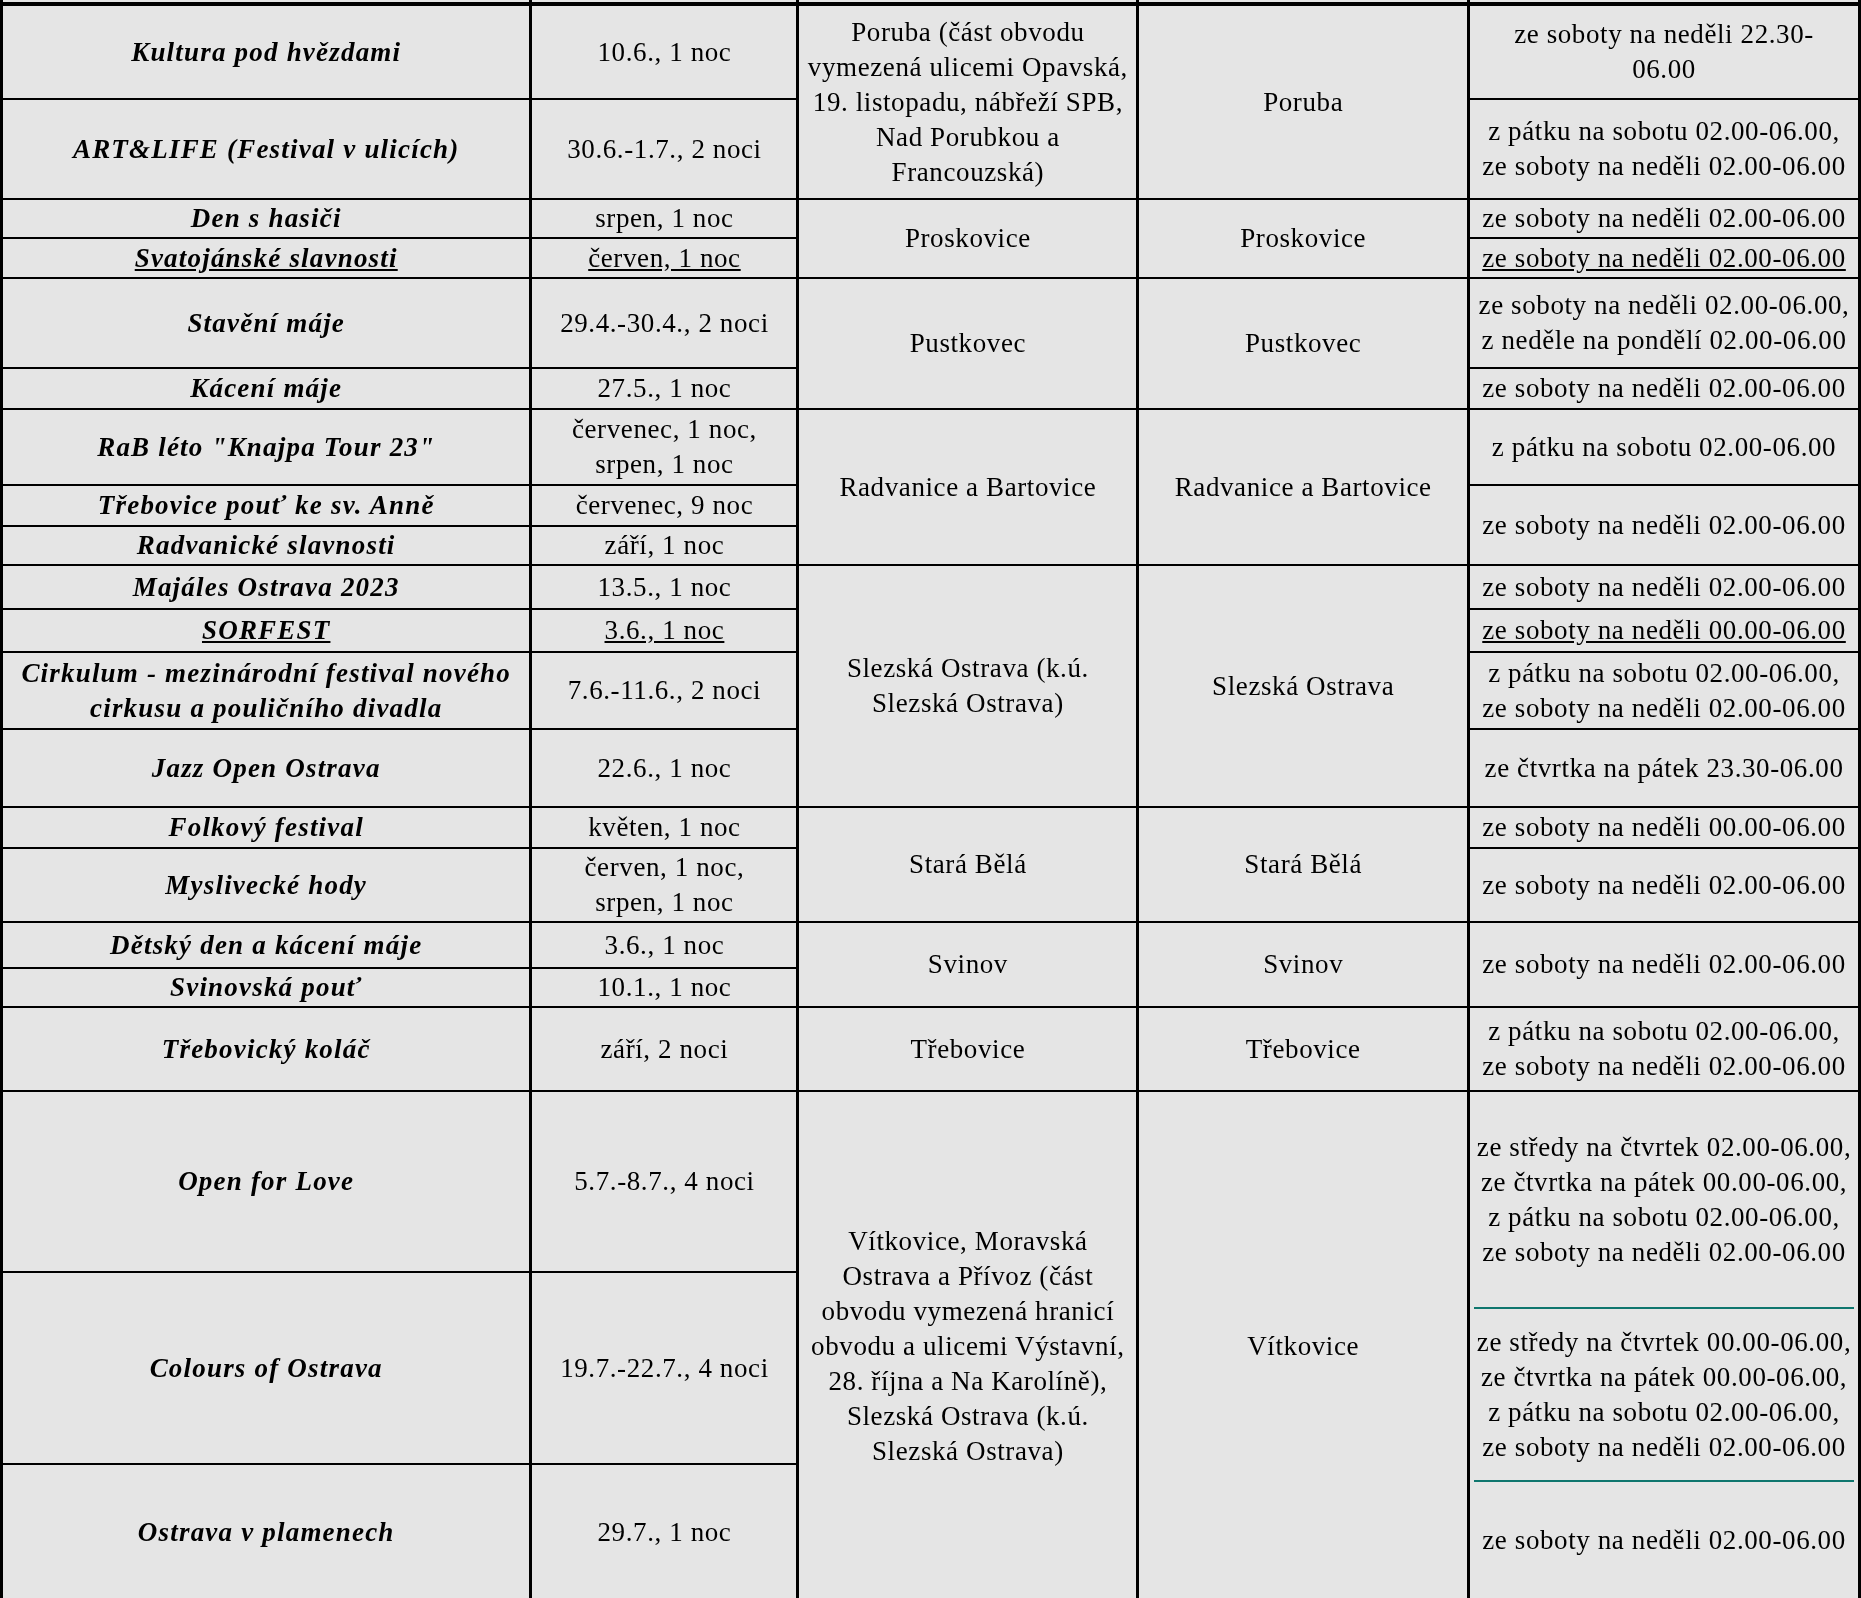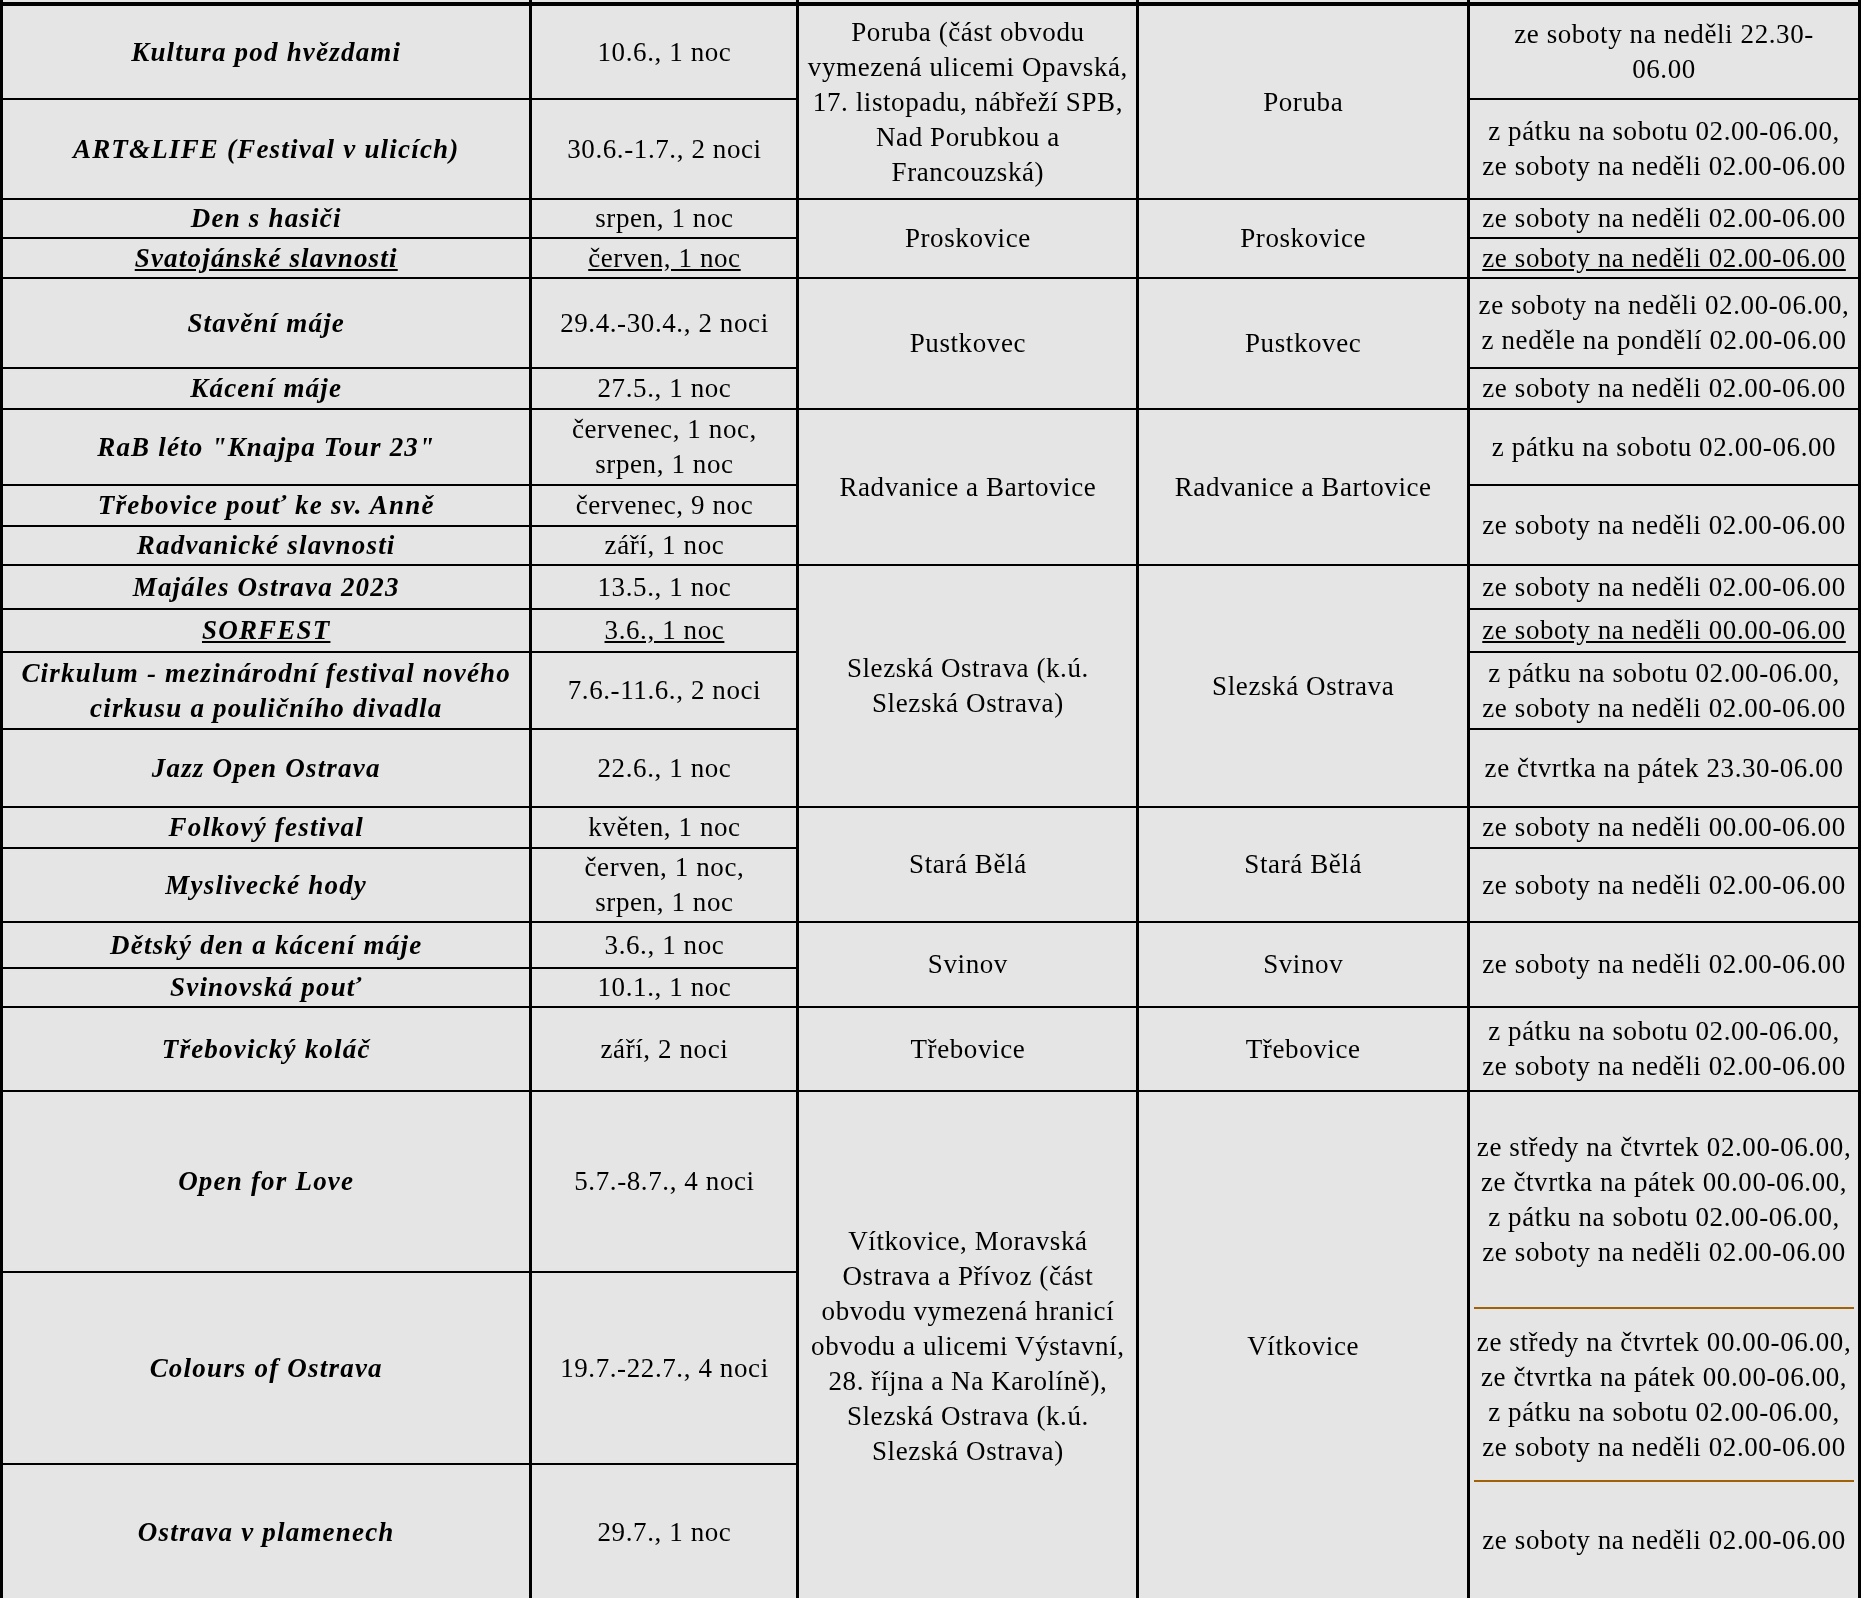--- a/index.html
+++ b/index.html
@@ -62,21 +62,21 @@
     display: flex;
     flex-direction: column;
     height: 506px;
     width: 100%;
   }
   .stack .box {
     display: flex;
     flex-direction: column;
     align-items: center;
     justify-content: center;
-    border-bottom: 2px solid #a16207;
+    border-bottom: 2px solid #0f766e;
     font-family: "Liberation Serif", "DejaVu Serif", serif;
     font-size: 27px;
     line-height: 35px;
   }
   .stack .box:last-child {
     border-bottom: none;
     flex: 1 1 auto;
   }
 </style>
 </head>
@@ -102,21 +102,21 @@
         <tr style="height: 95px;">
           <td class="event-cell group-start">
             <div class="line">Kultura pod hvězdami</div>
           </td>
           <td class="date-cell group-start">
             <div class="line">10.6., 1 noc</div>
           </td>
           <td class="area-cell group-start" rowspan="2">
             <div class="line">Poruba (část obvodu</div>
             <div class="line">vymezená ulicemi Opavská,</div>
-            <div class="line">17. listopadu, nábřeží SPB,</div>
+            <div class="line">19. listopadu, nábřeží SPB,</div>
             <div class="line">Nad Porubkou a</div>
             <div class="line">Francouzská)</div>
           </td>
           <td class="district-cell group-start" rowspan="2">
             <div class="line">Poruba</div>
           </td>
           <td class="time-cell group-start">
             <div class="line">ze soboty na neděli 22.30-</div>
             <div class="line">06.00</div>
           </td>

